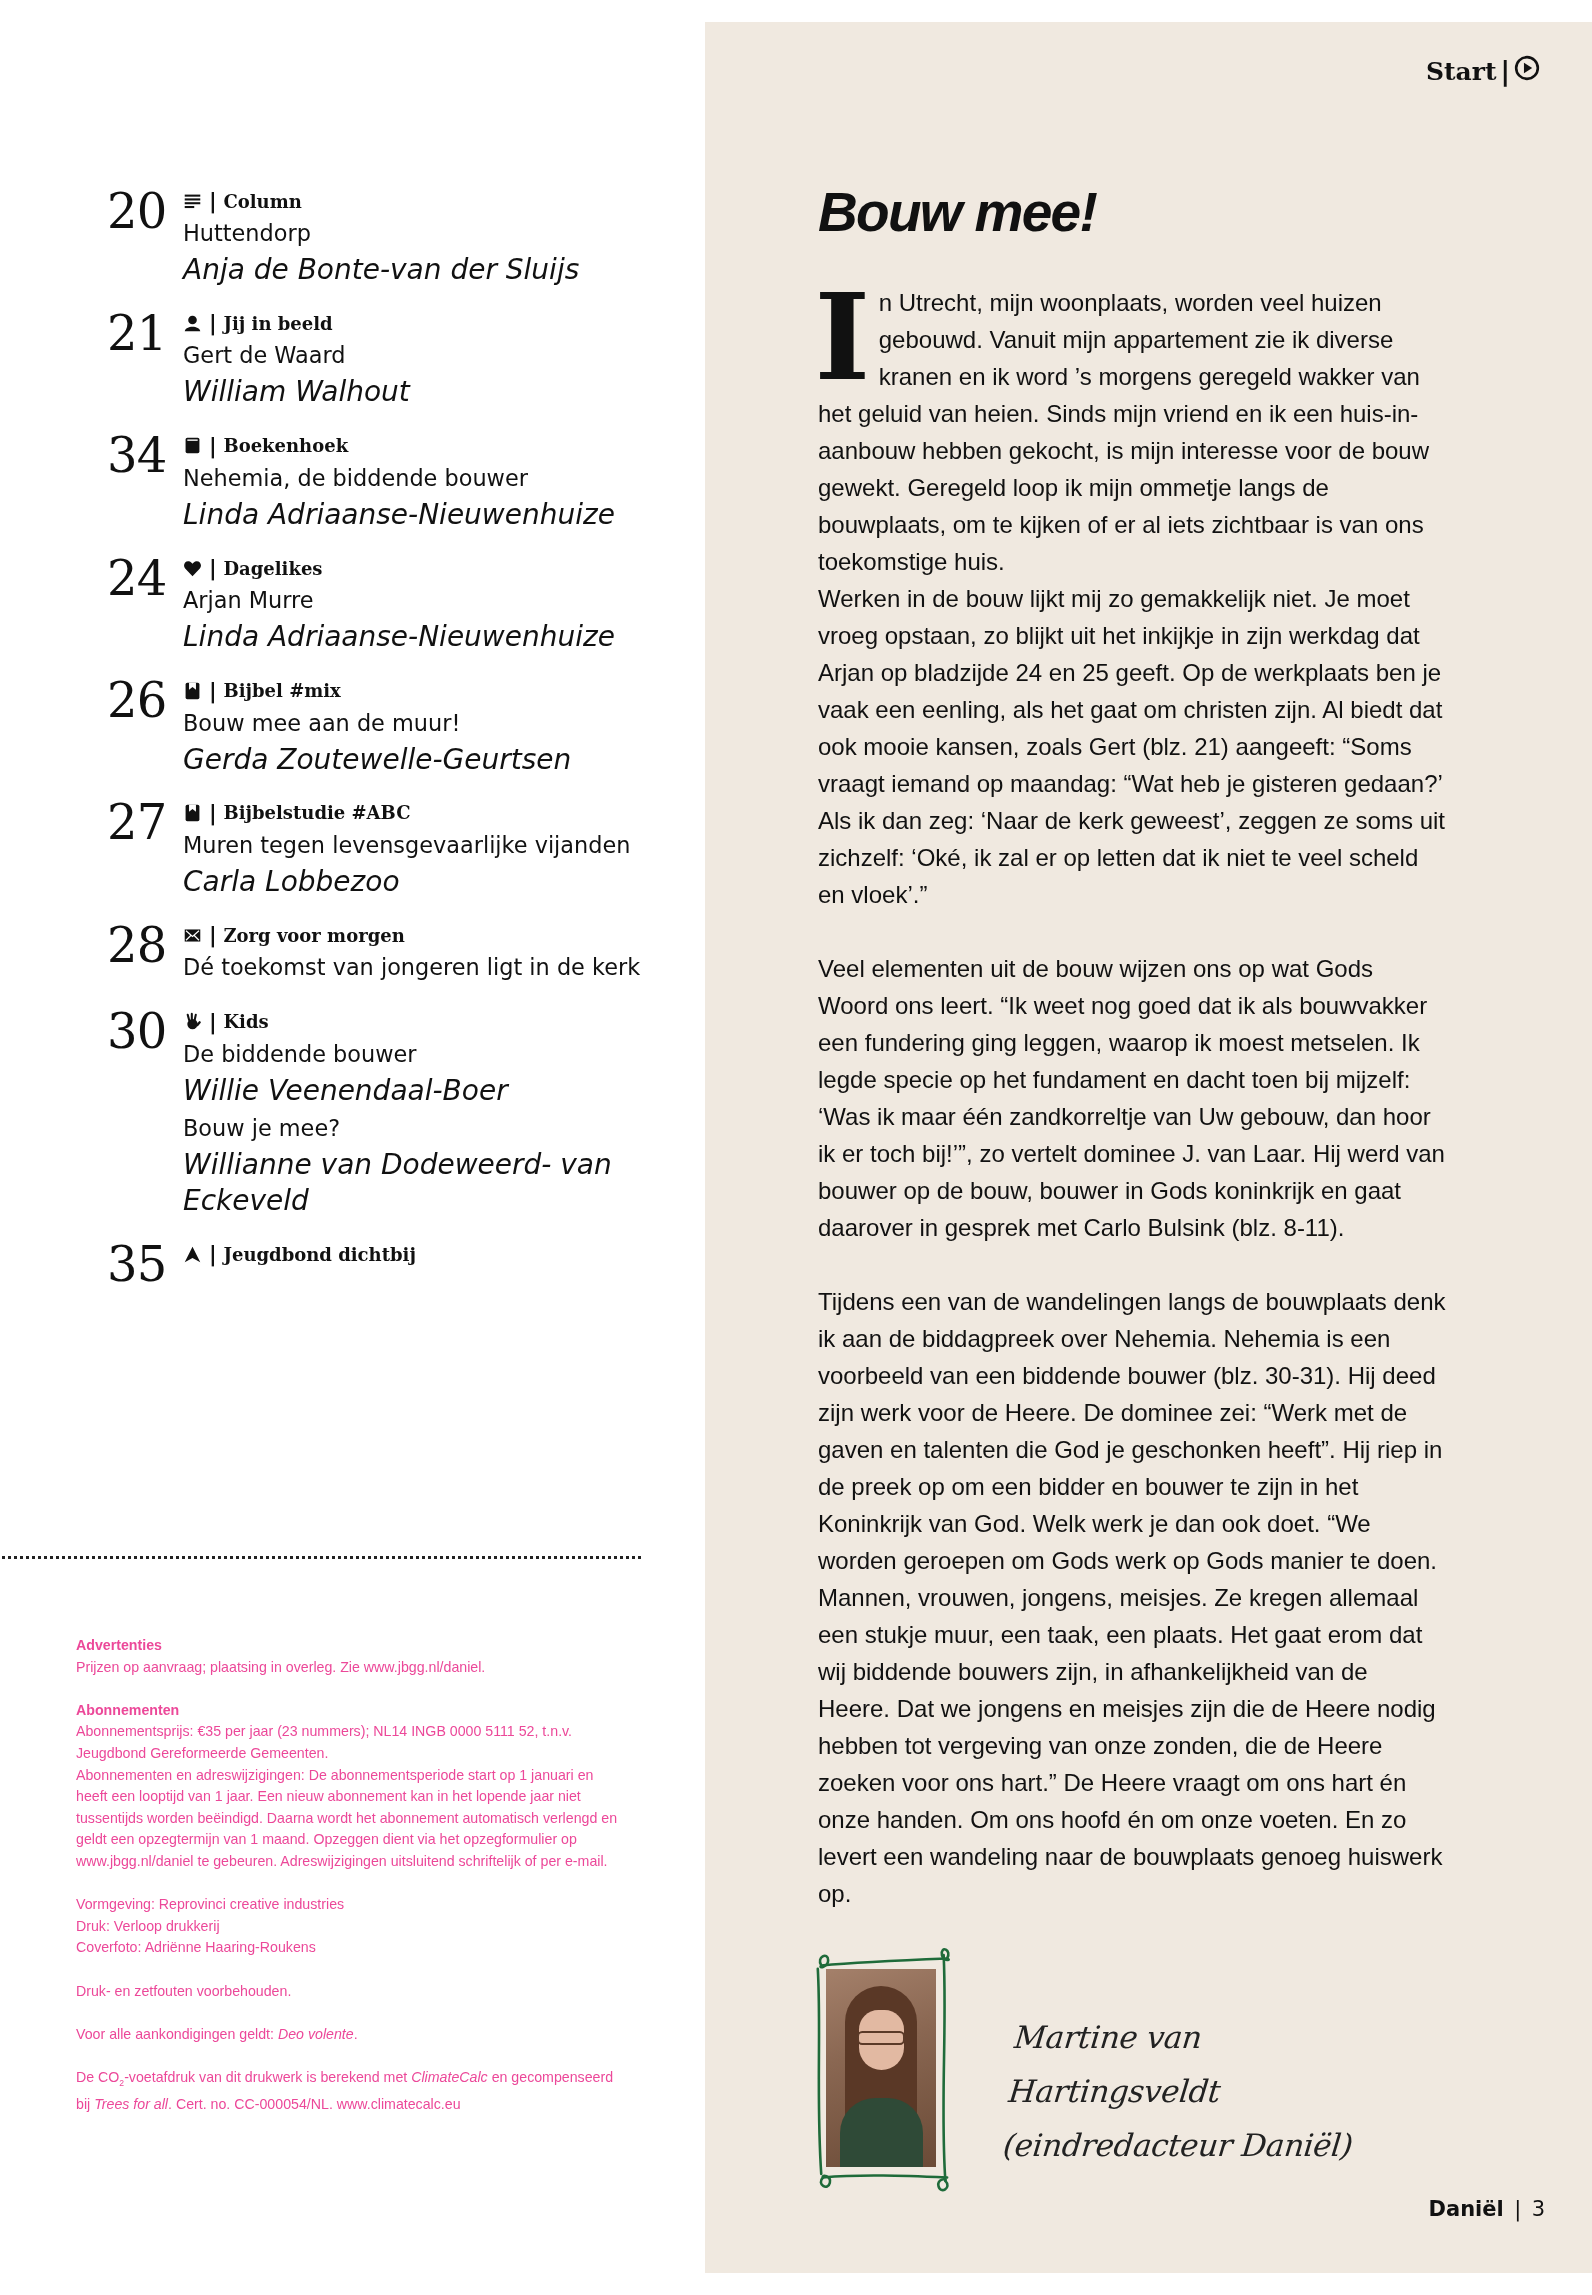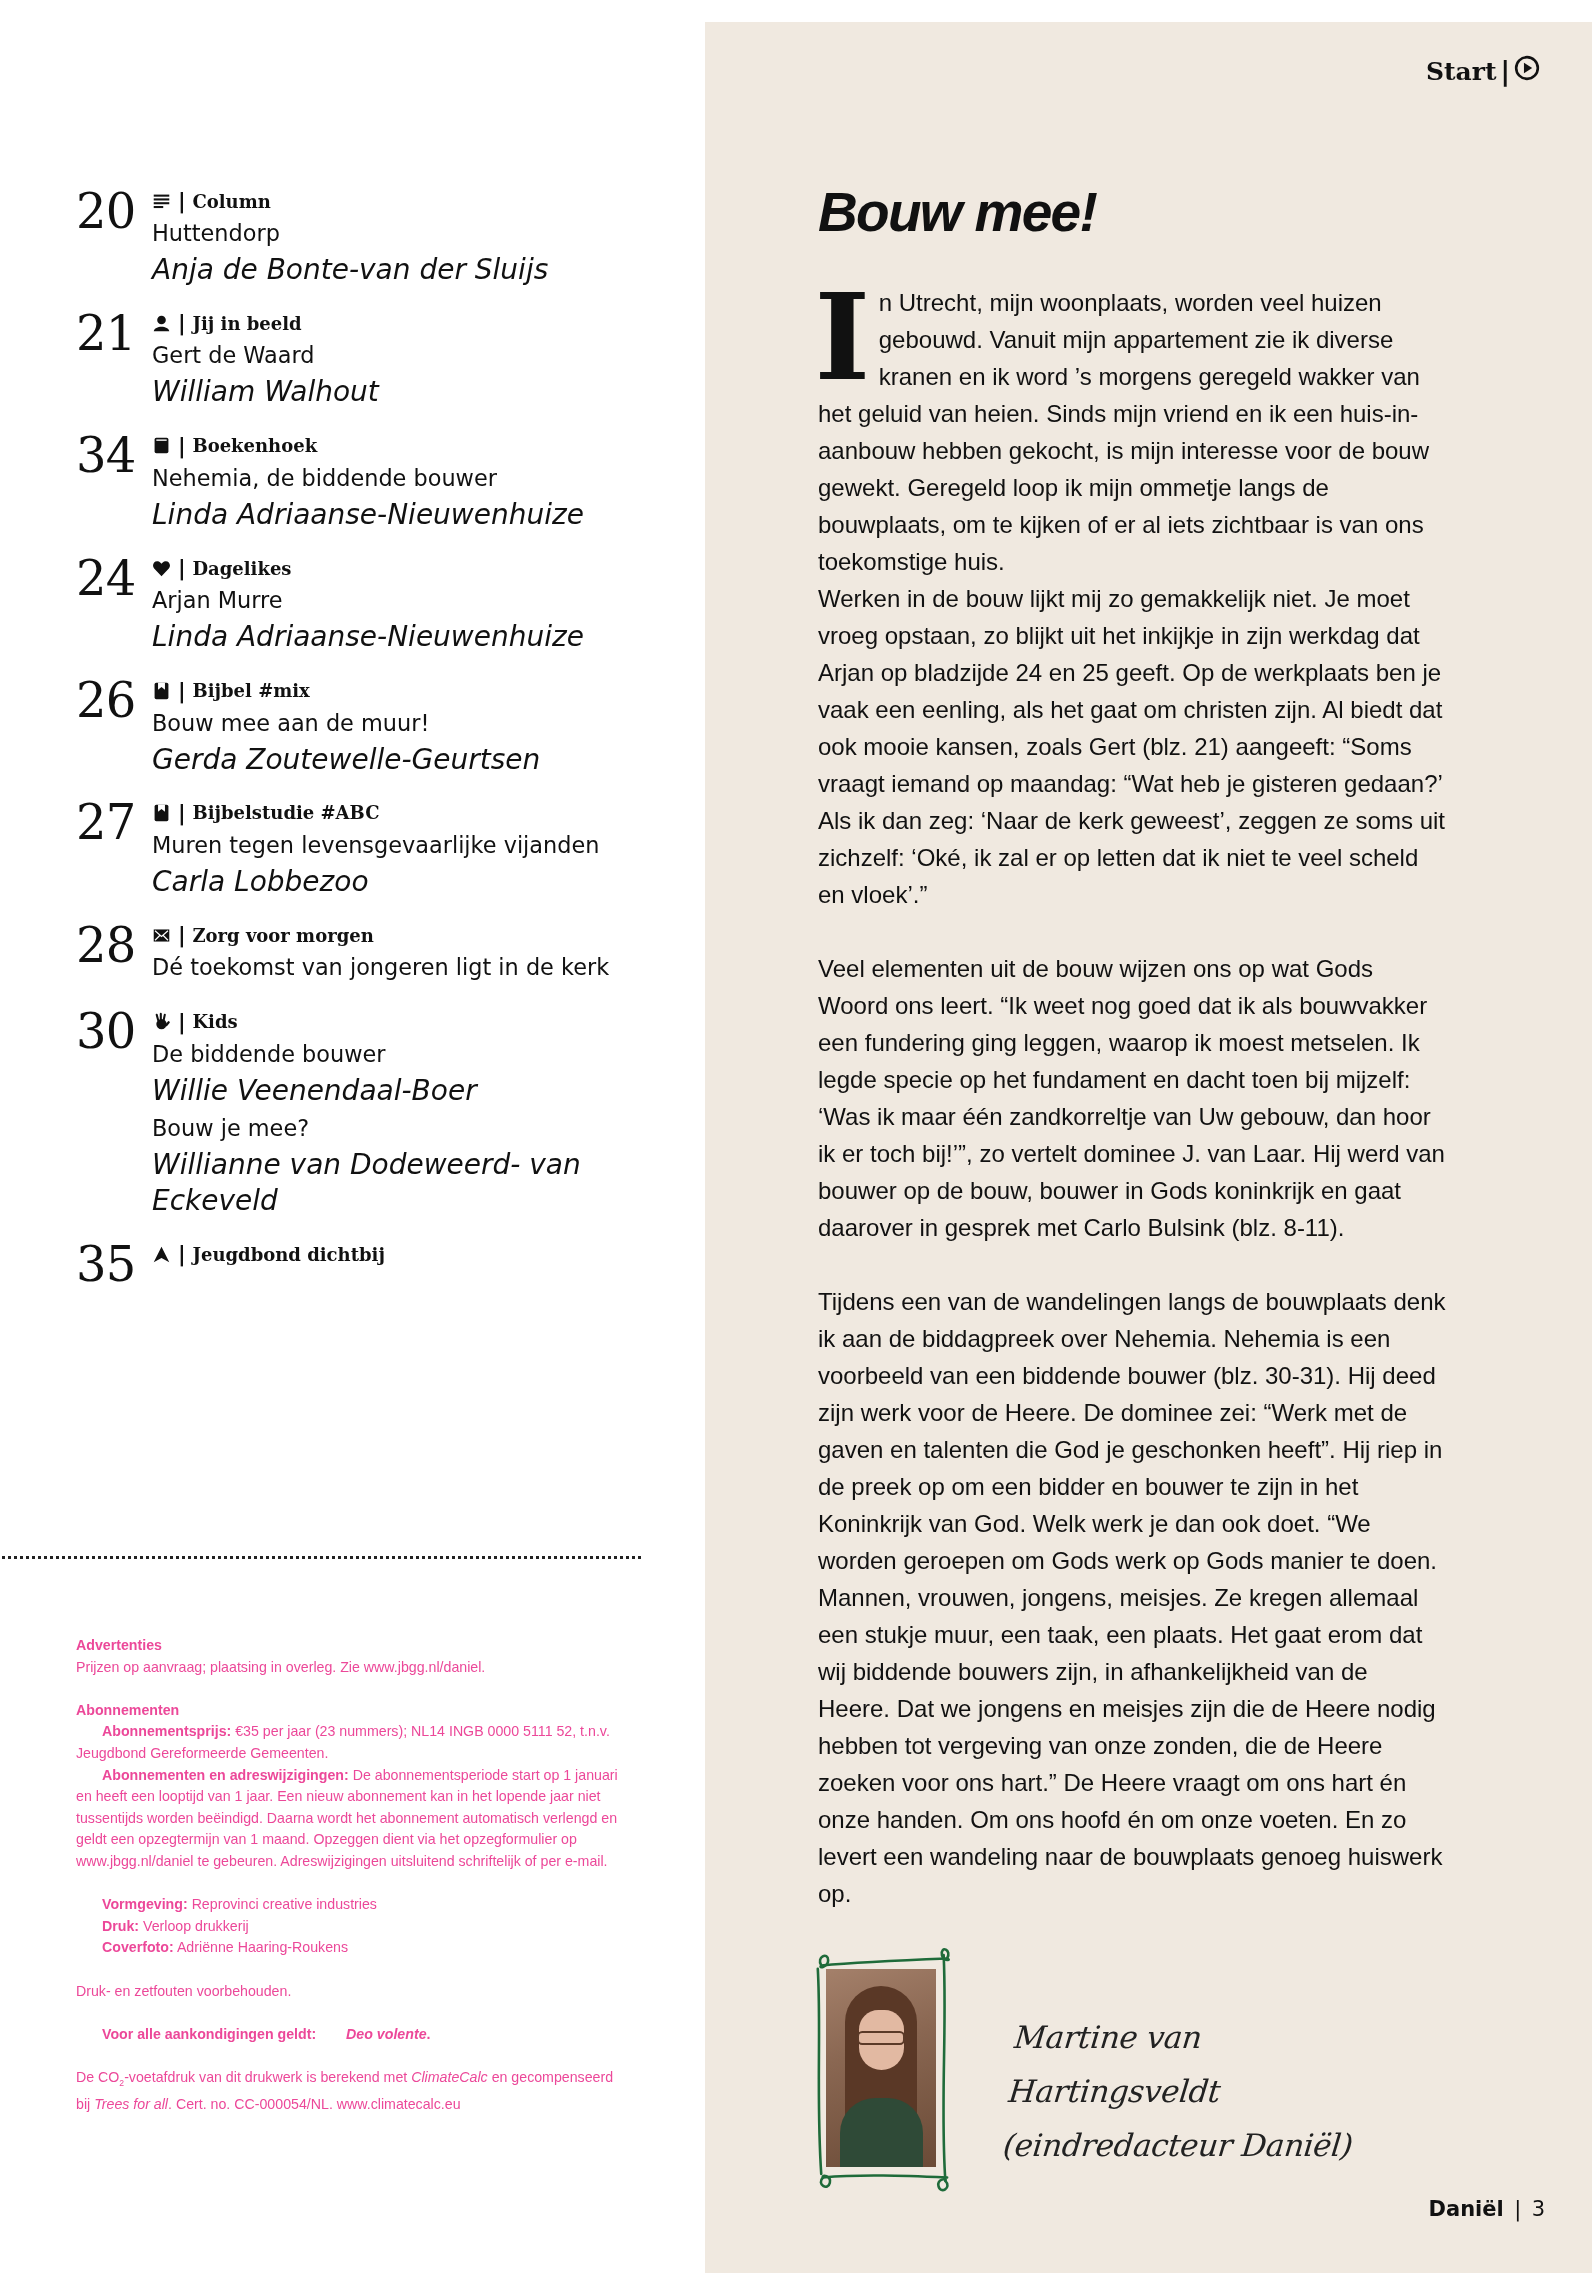--- a/index.html
+++ b/index.html
@@ -18,21 +18,21 @@
       font-family: "DejaVu Serif", serif; font-weight: bold; font-size: 25px; cursor: pointer;
     }
     .start-nav .sep { font-family: "DejaVu Sans", sans-serif; font-weight: bold; font-size: 26px; }
     .start-nav svg { width: 26px; height: 26px; }
 
     
     .toc { position: absolute; left: 76px; top: 188px; width: 604px; }
     .toc-entry { display: flex; margin-bottom: 22.4px; }
     .toc-num {
       width: 76px; flex: none; font-family: "DejaVu Serif", serif; font-weight: normal;
-      font-size: 48px; line-height: 52px; margin-top: -3.5px; letter-spacing: -0.9px;
+      font-size: 48px; line-height: 52px; margin-top: -3.5px; letter-spacing: -0.9px; margin-left: 31px;
     }
     .toc-body { flex: 1; }
     .toc-cat {
       display: flex; align-items: center; gap: 5.2px; height: 26px;
       font-family: "DejaVu Serif", serif; font-weight: bold; font-size: 18px;
     }
     .toc-cat .ic { width: 19px; height: 19px; display: inline-flex; align-items: center; justify-content: center; }
     .toc-cat .ic svg { width: 19px; height: 19px; }
     .toc-cat .bar { font-family: "DejaVu Sans", sans-serif; font-weight: bold; font-size: 21px; margin: 0 1.7px; }
     .toc-title { font-family: "DejaVu Sans", sans-serif; font-size: 22.4px; line-height: 38px; }
@@ -43,21 +43,21 @@
       border-top: 3.5px dotted #222;
     }
 
     
     .colophon {
       position: absolute; left: 76px; top: 1635px; width: 552px;
       font-family: "Liberation Sans", sans-serif; font-size: 14.2px; line-height: 21.6px; color: #ec4899;
     }
     .colophon p { margin: 0 0 21.6px 0; }
     .colophon .h { font-weight: bold; display: block; }
-    .colophon b { font-weight: bold; margin-left: 26px; }
+    .colophon b { font-weight: normal; }
     .colophon sub { font-size: 8.6px; }
 
     
     .article { position: absolute; left: 818px; top: 181px; width: 628px; }
     .article h1 {
       margin: 0 0 41px 0; font-family: Liberation Sans, sans-serif; font-weight: bold; font-style: italic;
       font-size: 55px; line-height: 62px; letter-spacing: -1.7px;
     }
     .article p {
       margin: 0 0 37px 0; font-family: "Liberation Sans", sans-serif; font-size: 24px; line-height: 37px;

